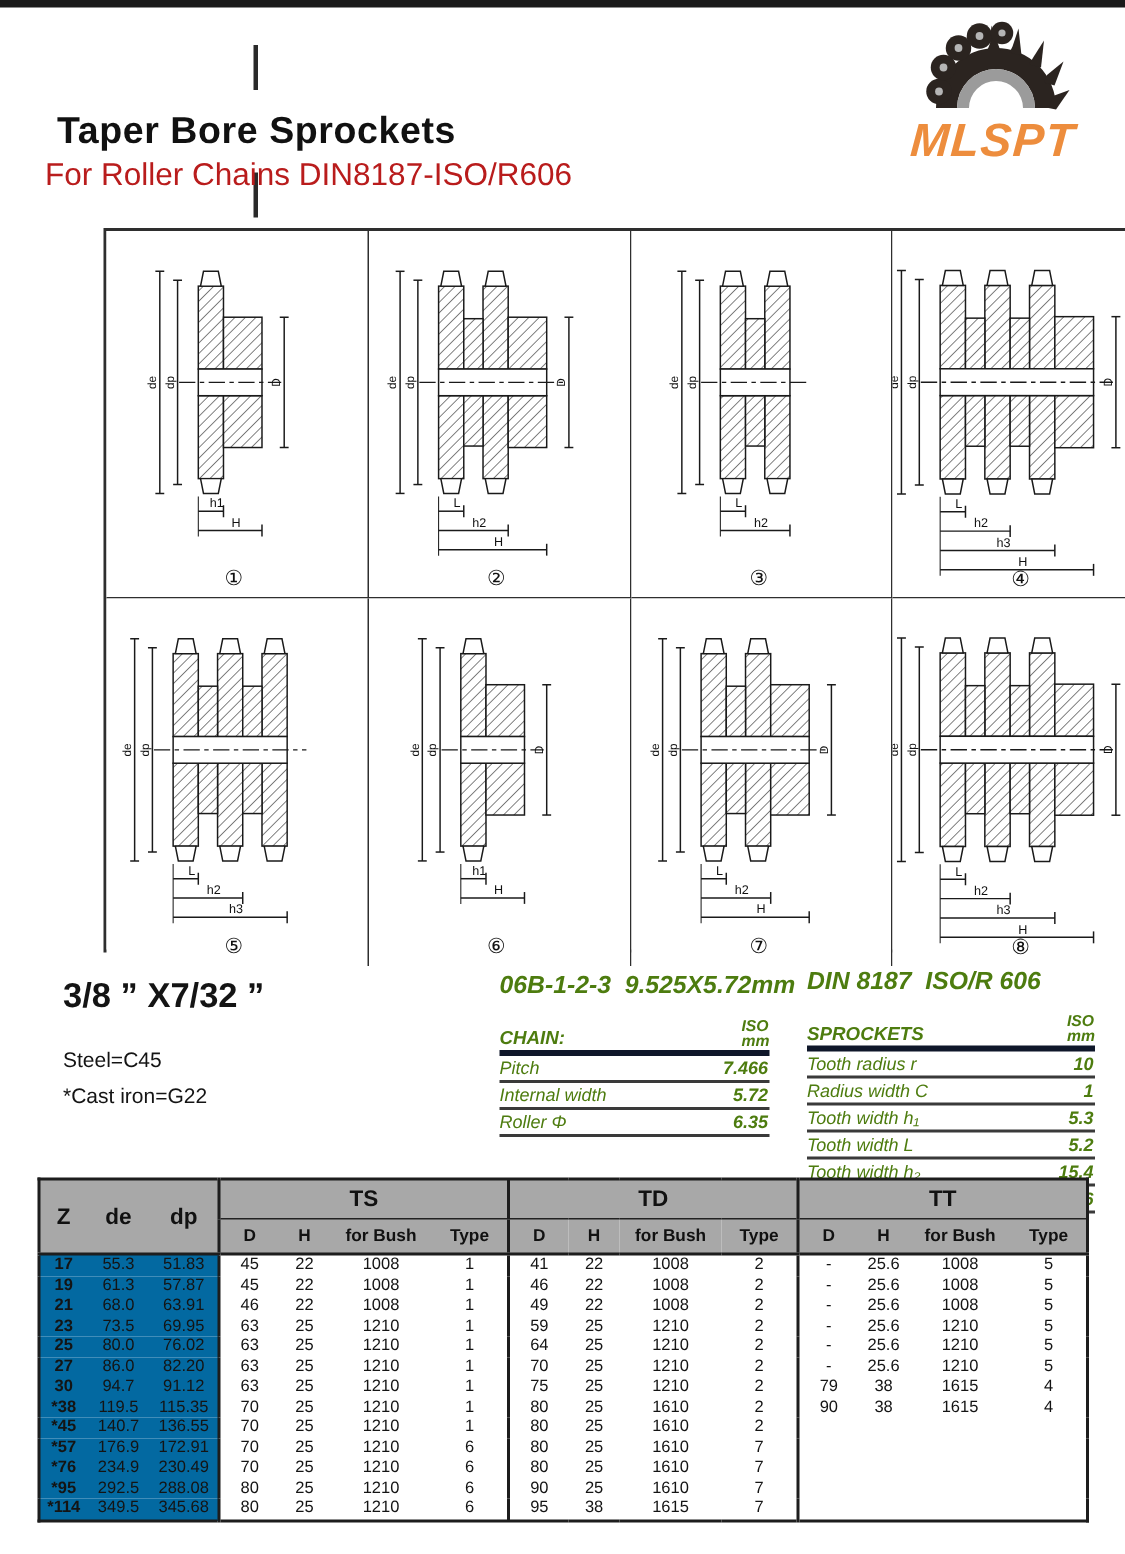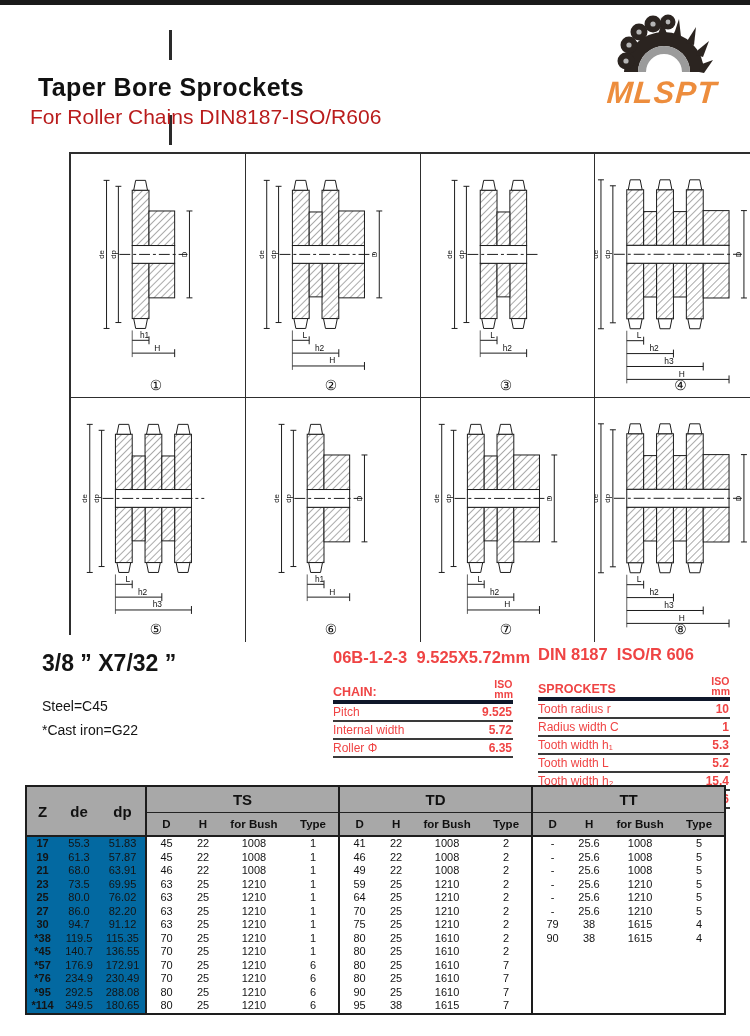--- a/index.html
+++ b/index.html
@@ -24,21 +24,21 @@
            display:grid; grid-template-columns:repeat(4,1fr); grid-template-rows:repeat(2,1fr);
            border:2px solid #2e2e2e;margin-left:44px; }
   .dcell { border-right:1.5px solid #2e2e2e; border-bottom:1.5px solid #2e2e2e; background:#fff; }
   .dcell:nth-child(4n) { border-right:none; }
   .dcell:nth-child(n+5) { border-bottom:none; }
 
   
   .spec-size { position:absolute; left:42px; top:650px; font-size:23px; font-weight:bold; white-space:pre; }
   .spec-mat  { position:absolute; left:42px; top:694px; font-size:14px; line-height:24px; }
 
-  .mini { position:absolute; font-size:12px; color:#ef4444; }
+  .mini { position:absolute; font-size:12px; color:#4d7c0f;font-style:italic; }
   .mini-title { font-size:16.5px; font-weight:bold; white-space:pre; margin-bottom:12px; }
   .mini-head { display:flex; justify-content:space-between; align-items:flex-end;
                border-bottom:4px solid #0f172a; padding-bottom:1px; }
   .mini-hl { font-weight:bold; font-size:12.5px; }
   .mini-hr { font-weight:bold; font-size:10.5px; line-height:10px; }
   .mini-row { display:flex; justify-content:space-between; border-bottom:2px solid #3a3a3a;
               padding:1.5px 1px 1.5px 0; line-height:13px; }
   .mini-row .val { font-weight:bold; }
   #chainBlock { left:333px; top:648px; width:180px; }
   #dinBlock   { left:538px; top:645px; width:192px; }
@@ -462,21 +462,21 @@
 
 <div class="mini" id="chainBlock">
   <div class="mini-title">06B-1-2-3  9.525X5.72mm</div>
   <div class="mini-body">
       <div class="mini-head">
         <span class="mini-hl">CHAIN:</span>
         <span class="mini-hr">ISO<br>mm</span>
       </div>
       <div class="mini-row">
         <span class="lab">Pitch</span>
-        <span class="val">9.525</span>
+        <span class="val">7.466</span>
       </div>
       <div class="mini-row">
         <span class="lab">Internal width</span>
         <span class="val">5.72</span>
       </div>
       <div class="mini-row">
         <span class="lab">Roller Φ</span>
         <span class="val">6.35</span>
       </div>
     </div>
@@ -760,21 +760,21 @@
           <td>1610</td>
           <td>7</td>
           <td class="gs"></td>
           <td></td>
           <td></td>
           <td></td>
         </tr>
         <tr>
           <td class="lbl z">*114</td>
           <td class="lbl">349.5</td>
-          <td class="lbl">180.65</td>
+          <td class="lbl">345.68</td>
           <td class="gs">80</td>
           <td>25</td>
           <td>1210</td>
           <td>6</td>
           <td class="gs">95</td>
           <td>38</td>
           <td>1615</td>
           <td>7</td>
           <td class="gs"></td>
           <td></td>

